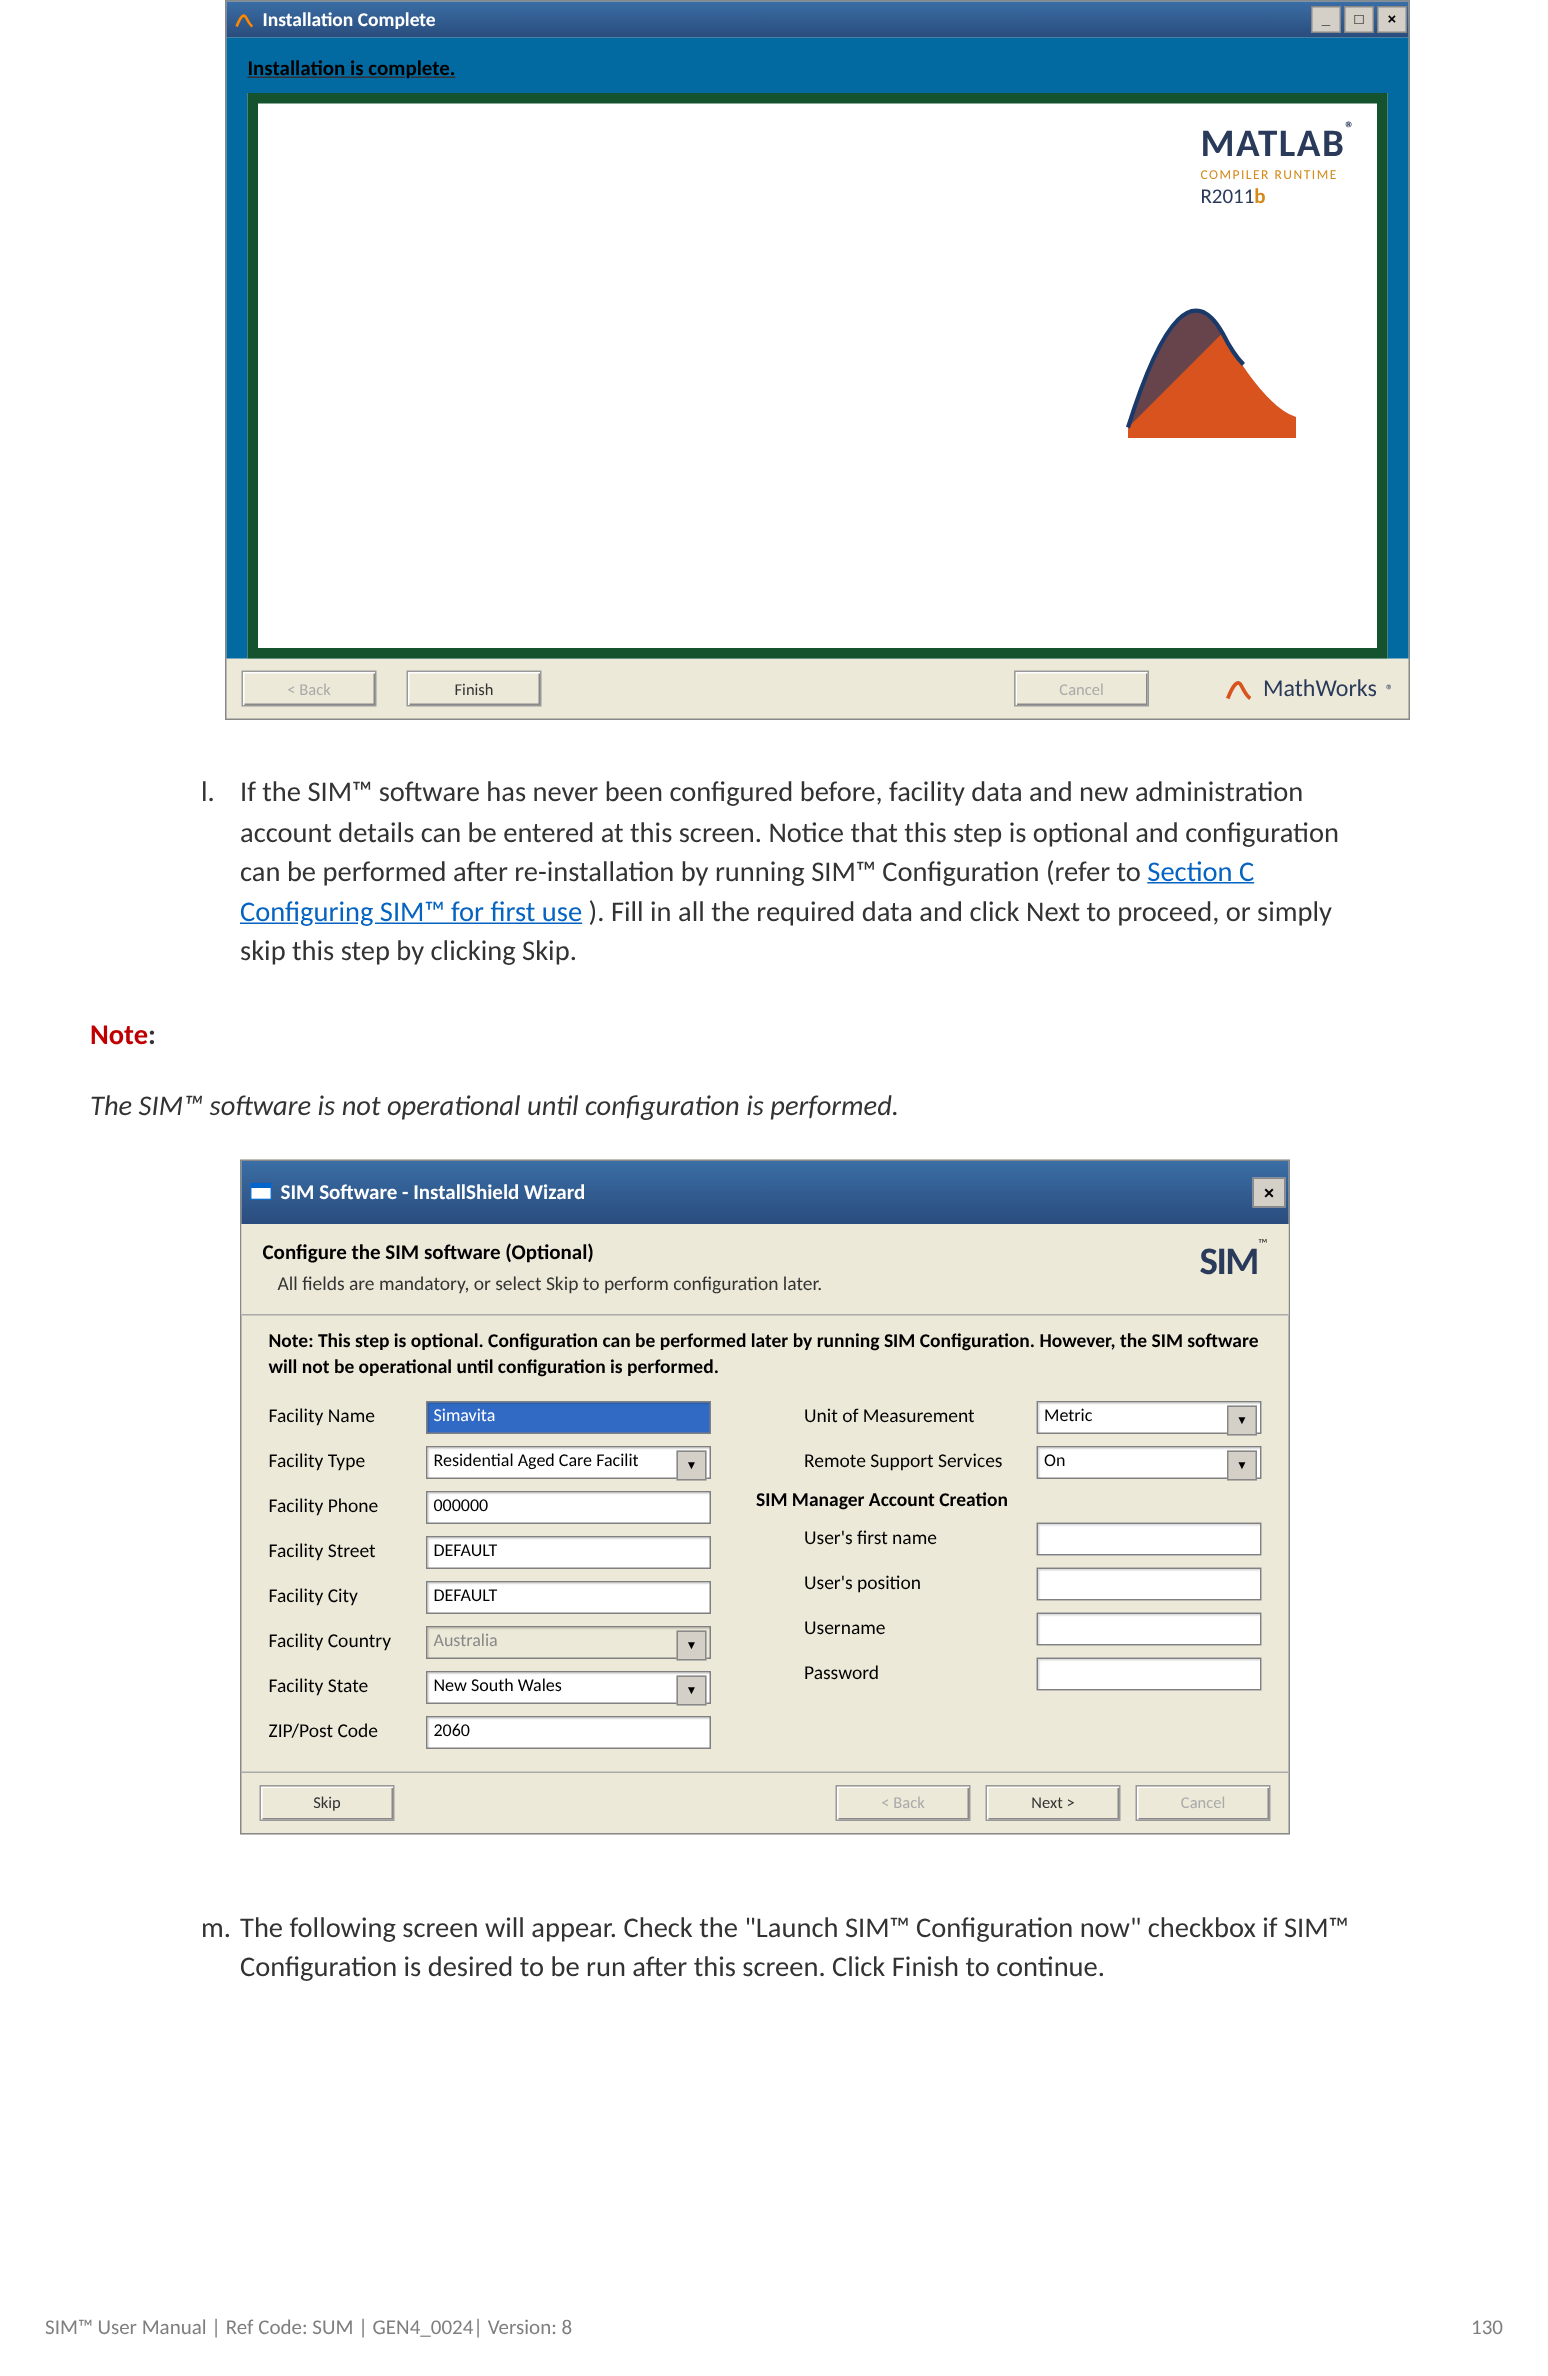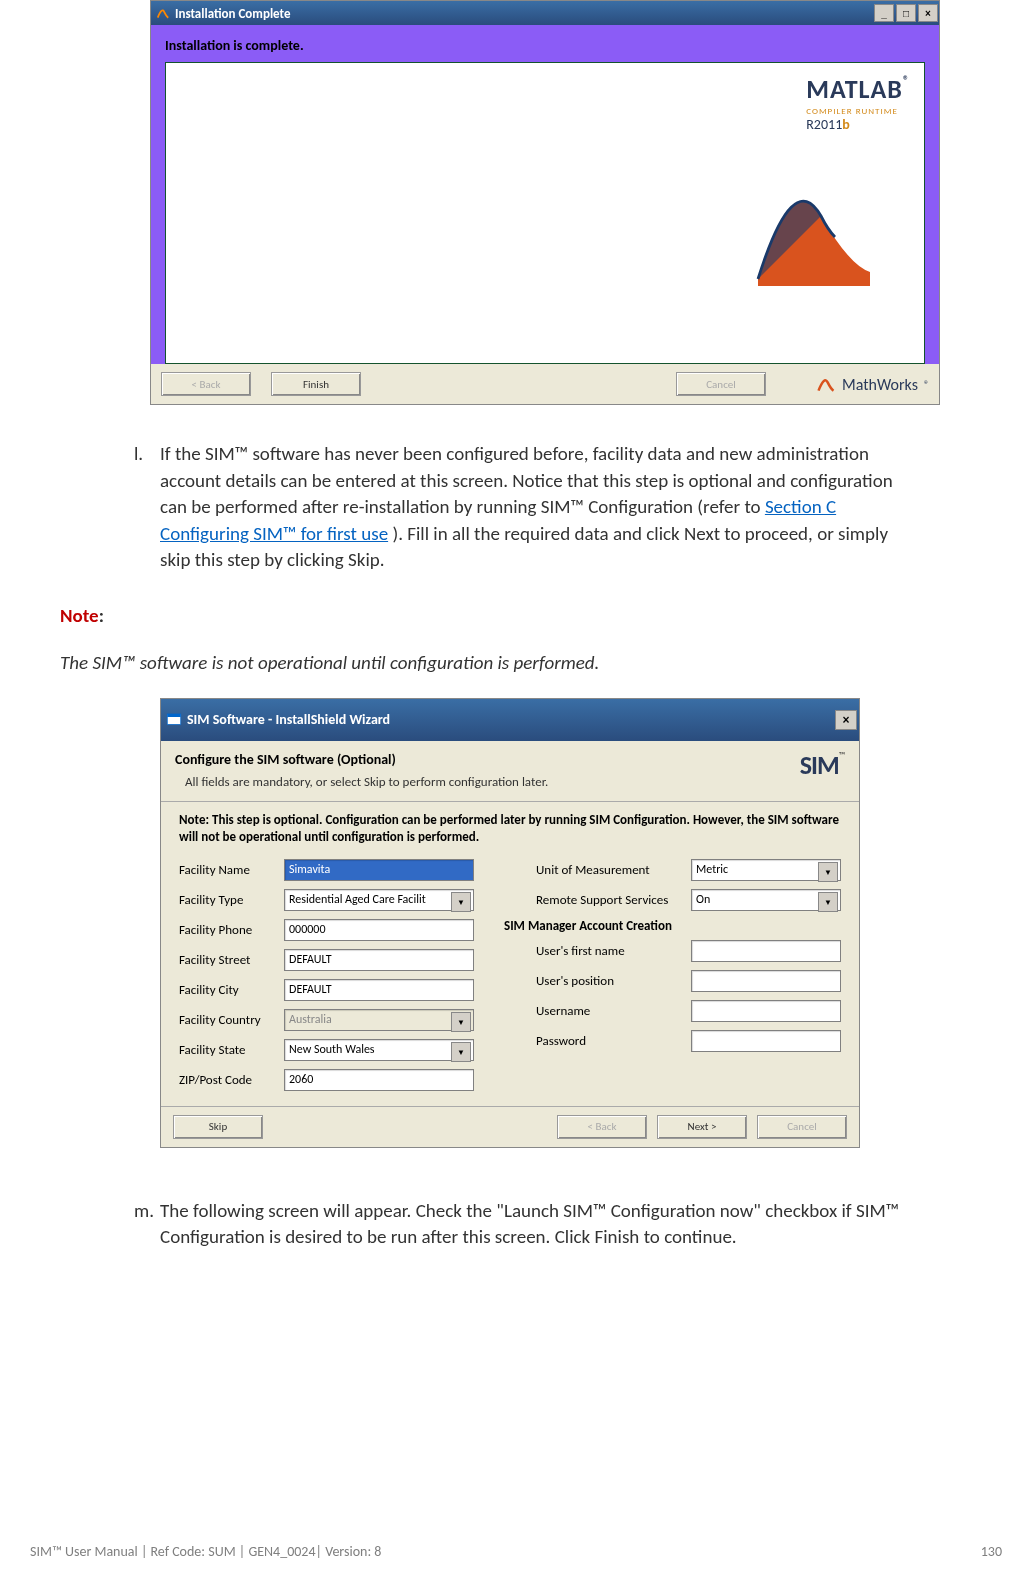--- a/index.html
+++ b/index.html
@@ -50,34 +50,35 @@
     width: 20px; height: 18px;
     background: #d4d0c8;
     border: 1px solid #888;
     margin: 2px 1px;
     font-size: 10px;
     display: flex; align-items: center; justify-content: center;
     font-family: Arial;
     color: #000;
   }
   .win1-body {
-    background: #8b5cf6;
+    background: #0369a1;
     padding: 12px 14px 0 14px;
+    text-decoration: underline;
   }
   .win1-status {
     font-size: 14px;
     font-weight: bold;
     color: #000;
   }
   .win1-main {
     margin-top: 8px;
-    height: 302px;
+    height: 377px;
     background: #fff;
     position: relative;
-    border: 1px solid #14532d;
+    border: 7px solid #14532d;
   }
   .matlab-logo {
     position: absolute;
     top: 10px;
     right: 14px;
     text-align: left;
   }
   .matlab-logo .ml {
     font-size: 26px;
     font-weight: 600;

